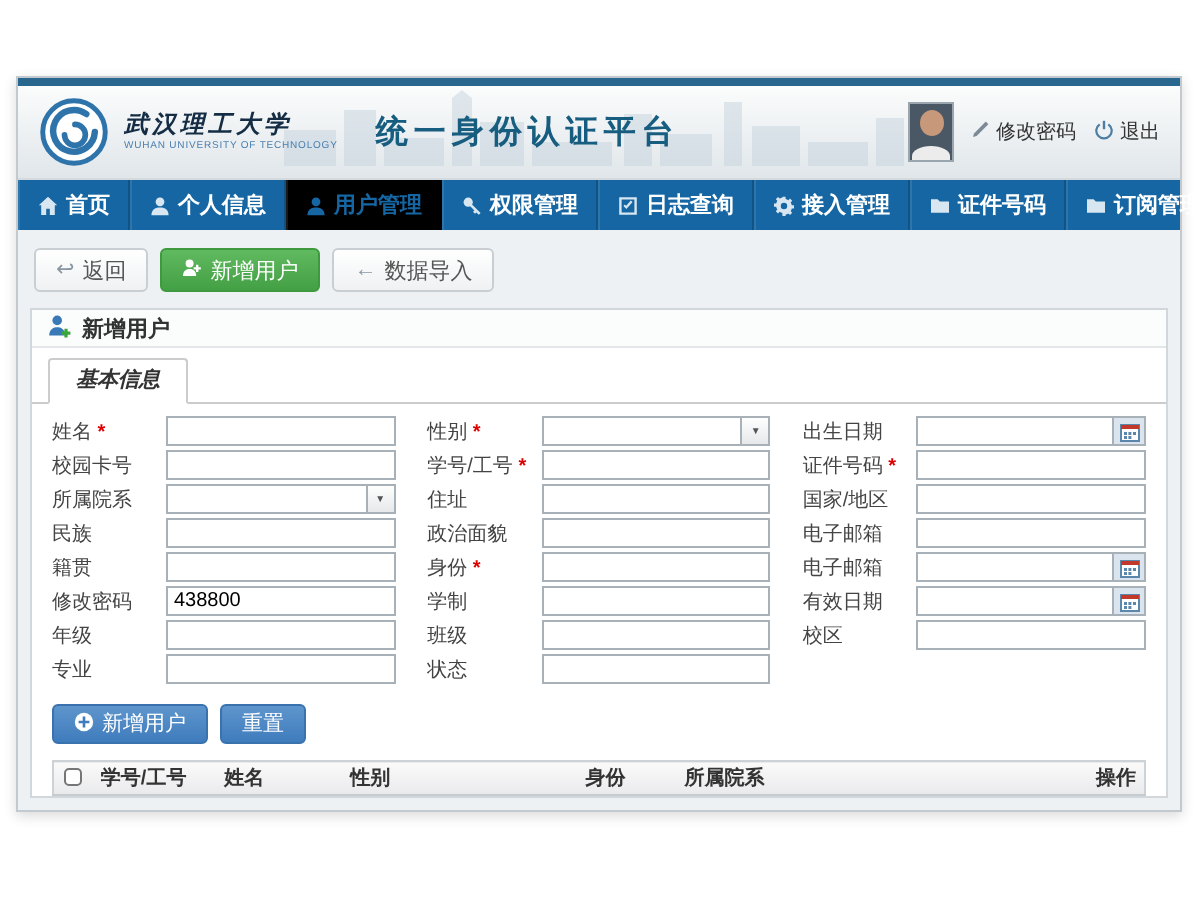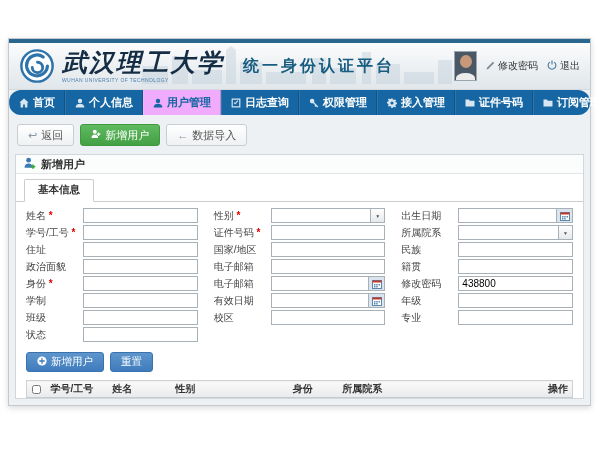--- a/index.html
+++ b/index.html
@@ -9,47 +9,47 @@
   border:1px solid #c2c9cf; box-shadow:0 2px 6px rgba(0,0,0,.15); display:flex; flex-direction:column; }
 
 .topbar { height:4px; background:#2a678e; flex:none; }
 
 header { height:47px; flex:none; background:linear-gradient(#fbfcfc,#e0e6ea); position:relative;
   display:flex; align-items:center; padding:0 10px; border-bottom:1px solid #d4dade; }
 .skyline { position:absolute; right:118px; bottom:1px; opacity:.45; z-index:0; }
 .brand { display:flex; align-items:center; gap:7px; position:relative; z-index:1; }
 .logo svg { display:block; }
 .uni-cn { font-family:"Liberation Serif","DejaVu Serif",serif; font-weight:bold; font-style:italic;
-  font-size:25px; color:#142c44; letter-spacing:2px; line-height:1; white-space:nowrap; }
+  font-size:12px; color:#142c44; letter-spacing:2px; line-height:1; white-space:nowrap; }
 .uni-en { font-size:5px; color:#4a7fb0; letter-spacing:.4px; margin-top:2px; white-space:nowrap; }
 .platform { font-size:16px; font-weight:bold; color:#175d80; letter-spacing:3px; margin-left:12px; white-space:nowrap; }
 .hdr-right { position:absolute; right:10px; top:0; height:100%; display:flex; align-items:center; gap:9px; z-index:1; }
 .avatar { width:23px; height:30px; background:#48566400; background:#4a5866; border:1px solid #9aa5ad; position:relative; overflow:hidden; flex:none; }
 .avatar::before { content:""; position:absolute; left:5px; top:3px; width:12px; height:13px; border-radius:50%; background:#c8987a; }
 .avatar::after { content:""; position:absolute; left:1px; bottom:-3px; width:19px; height:10px; border-radius:50% 50% 0 0; background:#ececec; }
 .hlink { display:flex; align-items:center; gap:3px; font-size:10px; color:#333; cursor:pointer; white-space:nowrap; }
 
-nav { height:25px; flex:none; background:#1566a2; display:flex; align-items:stretch;border-radius:12px; }
+nav { height:25px; flex:none; background:#1566a2; display:flex; align-items:stretch; }
 .nitem { display:flex; align-items:center; gap:4px; padding:0 9px; color:#fff; font-size:11px; font-weight:bold;
   border-right:1px solid rgba(0,0,0,.18); border-left:1px solid rgba(255,255,255,.10); cursor:pointer; white-space:nowrap; }
 .nitem .nic { display:flex; color:#d8e6f2; }
-.nitem.active { background:#f0abfc; color:#1566a2; }
+.nitem.active { background:#000000; color:#1566a2; }
 .nitem.active .nic { color:#1566a2; }
 
 .content { flex:1; padding:7px 6px 6px; display:flex; flex-direction:column; overflow:hidden; }
 .toolbar { display:flex; gap:6px; padding:2px 2px 0; flex:none; }
 .tbtn { display:flex; align-items:center; gap:4px; height:22px; padding:0 10px; font-size:11px; border-radius:3px; cursor:pointer; font-family:inherit; }
 .tbtn.light { background:linear-gradient(#ffffff,#eff1f3); border:1px solid #c9ced3; color:#555; }
 .tbtn.green { background:linear-gradient(#60ba60,#44a044); border:1px solid #3f9a3f; color:#fff; }
 .tic { color:#8a97a3; font-size:11px; line-height:1; }
 
 .panel { margin-top:8px; flex:1; background:#fff; border:1px solid #d2d7db; display:flex; flex-direction:column; overflow:hidden; }
 .panel-header { display:flex; align-items:center; gap:5px; padding:3px 8px; height:19px; font-size:11px; font-weight:bold;
   color:#333; border-bottom:1px solid #e4e7ea; background:#fbfcfc; flex:none; }
-.tabstrip { display:flex; gap:4px; padding:4px 8px 0; border-bottom:1px solid #ccc; flex:none; }
+.tabstrip { display:flex; gap:4px; padding:4px 8px 0; border-bottom:1px solid #ccc; flex:none;font-style:italic; }
 .tab { font-size:10.5px; font-weight:bold; color:#555; padding:3px 13px 4px; background:linear-gradient(#f7f7f7,#ebebeb);
   border:1px solid #ccc; border-radius:2px 2px 0 0; position:relative; bottom:-1px; cursor:pointer; white-space:nowrap; }
 .tab.active { background:#fff; color:#333; border-bottom-color:#fff; }
 
 .form { padding:5px 10px 3px; display:grid; grid-template-columns:1fr 1fr 1fr; column-gap:16px; flex:none; }
 .field { display:flex; align-items:center; height:17px; }
 .flb { width:57px; flex:none; font-size:10px; color:#444; white-space:nowrap; }
 .flb.req::after { content:" *"; color:#d00; font-weight:bold; }
 .fw { flex:1; position:relative; display:flex; }
 .fi { width:100%; height:15px; border:1px solid #a9b1b8; background:#fff; font-size:10px; padding:0 3px; font-family:inherit; display:block; }
@@ -149,34 +149,34 @@
           <svg width="10" height="10" viewBox="0 0 10 10" fill="currentColor">
             <circle cx="5" cy="2.9" r="2.2"></circle>
             <path d="M.7 9.6C.7 6.4 3 5.7 5 5.7s4.3.7 4.3 3.9Z"></path>
           </svg>
         </span>
       <span>用户管理</span>
     </div>
     <div class="nitem">
       <span class="nic">
           <svg width="10" height="10" viewBox="0 0 10 10" fill="currentColor">
+            <circle cx="3.1" cy="3.1" r="2.3"></circle>
+            <path d="M4.4 3.6 9.3 8.5 8.4 9.4 7.2 8.2 6.5 8.9 5.5 7.9 6.2 7.2 3.5 4.5Z"></path>
+          </svg>
+        </span>
+      <span>权限管理</span>
+    </div>
+    <div class="nitem">
+      <span class="nic">
+          <svg width="10" height="10" viewBox="0 0 10 10" fill="currentColor">
             <path fill-rule="evenodd" d="M.6.6H9.4V9.4H.6ZM1.8 1.8V8.2H8.2V1.8Z"></path>
             <path d="M2.7 5 4.2 6.5 7.3 3 6.4 2.2 4.1 4.9 3.4 4.2Z"></path>
           </svg>
         </span>
       <span>日志查询</span>
-    </div>
-    <div class="nitem">
-      <span class="nic">
-          <svg width="10" height="10" viewBox="0 0 10 10" fill="currentColor">
-            <circle cx="3.1" cy="3.1" r="2.3"></circle>
-            <path d="M4.4 3.6 9.3 8.5 8.4 9.4 7.2 8.2 6.5 8.9 5.5 7.9 6.2 7.2 3.5 4.5Z"></path>
-          </svg>
-        </span>
-      <span>权限管理</span>
     </div>
     <div class="nitem">
       <span class="nic">
           <svg width="10" height="10" viewBox="0 0 10 10" fill="currentColor">
             <path fill-rule="evenodd" d="M4.2.4h1.6v1.1c.5.11.97.31 1.39.58l.8-.8 1.13 1.13-.8.8c.27.42.47.89.58 1.39h1.1v1.6h-1.1a3.6 3.6 0 0 1-.58 1.39l.8.8-1.13 1.13-.8-.8a3.6 3.6 0 0 1-1.39.58v1.1H4.2V8.5a3.6 3.6 0 0 1-1.39-.58l-.8.8L.88 7.59l.8-.8A3.6 3.6 0 0 1 1.1 5.4H0V3.8h1.1c.11-.5.31-.97.58-1.39l-.8-.8L2.01.48l.8.8c.42-.27.89-.47 1.39-.58ZM5 3.4A1.6 1.6 0 1 0 5 6.6 1.6 1.6 0 0 0 5 3.4Z"></path>
           </svg>
         </span>
       <span>接入管理</span>
     </div>
     <div class="nitem">
@@ -256,20 +256,26 @@
                   <rect x="2" y="5" width="1.5" height="1.5" fill="#5b87ad"></rect>
                   <rect x="4.2" y="5" width="1.5" height="1.5" fill="#5b87ad"></rect>
                   <rect x="6.5" y="5" width="1.5" height="1.5" fill="#5b87ad"></rect>
                   <rect x="2" y="7" width="1.5" height="1.5" fill="#5b87ad"></rect>
                   <rect x="4.2" y="7" width="1.5" height="1.5" fill="#5b87ad"></rect>
                 </svg>
               </span>
             </span>
         </div>
 
+        <div class="field">
+          <label class="flb">校园卡号</label>
+          <span class="fw">
+              <input type="text" class="fi" value="" style="">
+            </span>
+        </div>
         <div class="field">
           <label class="flb req">学号/工号</label>
           <span class="fw">
               <input type="text" class="fi" value="" style="">
             </span>
         </div>
 
         <div class="field">
           <label class="flb req">证件号码</label>
           <span class="fw">

